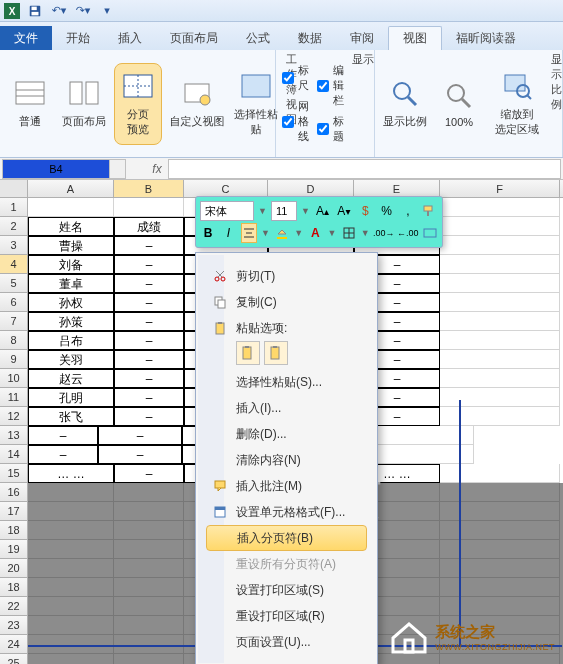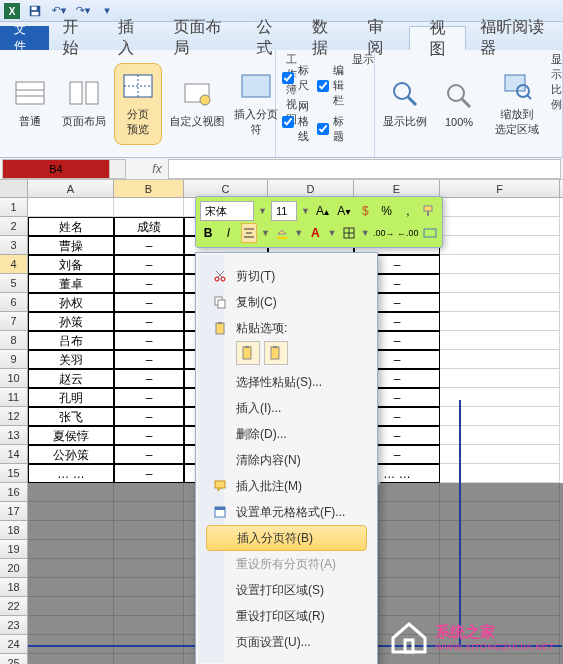--- a/index.html
+++ b/index.html
@@ -7,38 +7,38 @@
 
 
 .titlebar { height: 22px; background: linear-gradient(#e8f0fb, #d8e6f6); border-bottom: 1px solid #b0c4de; display: flex; align-items: center; padding: 0 4px; gap: 6px; }
 .titlebar .tb-icon { width: 16px; height: 16px; display: inline-block; }
 .qat-btn { width: 18px; height: 18px; display: flex; align-items: center; justify-content: center; color: #2b579a; font-size: 11px; cursor: pointer; }
 .qat-btn svg { width: 14px; height: 14px; }
 
 
 .tabs { height: 28px; background: linear-gradient(#e8f0fb, #d8e6f6); display: flex; align-items: flex-end; }
 .file-tab { background: #2160b5; color: #fff; padding: 4px 14px; height: 24px; display: flex; align-items: center; font-size: 12px; }
-.tab { padding: 4px 14px; height: 24px; display: flex; align-items: center; color: #444; cursor: pointer; font-size: 16px; }
+.tab { padding: 4px 14px; height: 24px; display: flex; align-items: center; color: #444; cursor: pointer; font-size: 12px; }
 .tab.active { background: #f4f8fd; border-top: 1px solid #b0c4de; border-left: 1px solid #b0c4de; border-right: 1px solid #b0c4de; border-radius: 2px 2px 0 0; text-align: center; }
 
 
 .ribbon { height: 108px; background: #f4f8fd; border-bottom: 1px solid #b0c4de; display: flex; }
 .ribbon-group { border-right: 1px solid #c9d8ea; display: flex; flex-direction: row; }
 .ribbon-group-content { flex: 1; display: flex; align-items: center; padding: 4px 6px; gap: 6px; }
 .ribbon-group-label { text-align: center; font-size: 11px; color: #444; padding: 2px 0; }
 .big-btn { display: flex; flex-direction: column; align-items: center; justify-content: center; width: 48px; height: 82px; cursor: pointer; font-size: 11px; color: #333; text-align: center; }
 .big-btn.active { background: #fce5a8; border: 1px solid #e8b74e; border-radius: 8px; }
 .big-btn .icon-box { width: 32px; height: 32px; margin-bottom: 4px; display: flex; align-items: center; justify-content: center; }
 .check-row { display: flex; align-items: center; gap: 4px; font-size: 11px; color: #333; margin: 2px 0; }
 .check-row input { width: 12px; height: 12px; }
 .chk-col { display: flex; flex-direction: column; gap: 2px; }
 
 
 .namebox-row { height: 22px; border-bottom: 1px solid #c0c0c0; display: flex; align-items: center; background: #f3f3f3; }
-.namebox { width: 108px; height: 20px; border: 1px solid #c0c0c0; background: #b91c1c; font-size: 11px; text-align: center; line-height: 18px; margin-left: 2px; }
+.namebox { width: 108px; height: 20px; border: 1px solid #c0c0c0; background: #1d4ed8; font-size: 11px; text-align: center; line-height: 18px; margin-left: 2px; }
 .nb-drop { width: 16px; height: 20px; border: 1px solid #c0c0c0; border-left: none; background: #f0f0f0; }
 .fx-label { width: 22px; text-align: center; font-style: italic; color: #666; margin-left: 20px; }
 .formula-bar { flex: 1; height: 20px; border: 1px solid #c0c0c0; background: #fff; margin-right: 2px; }
 
 
 .grid-area { position: relative; }
 .col-headers { display: flex; height: 18px; background: linear-gradient(#f7f7f7,#e6e6e6); border-bottom: 1px solid #b0b0b0; }
 .corner-cell { width: 28px; border-right: 1px solid #b0b0b0; background: #e6e6e6; }
 .col-h { border-right: 1px solid #b0b0b0; text-align: center; font-size: 11px; line-height: 18px; color: #333; }
 .col-h.sel { background: #fce5a8; }
@@ -55,39 +55,39 @@
 .col-a { width: 86px; } .col-b { width: 70px; } .col-c { width: 84px; } .col-d { width: 86px; } .col-e { width: 86px; } .col-f { width: 120px; }
 
 
 .page-wm { position: absolute; left: 340px; top: 292px; font-size: 42px; color: #c8c8c8; font-family: "SimSun"; pointer-events: none; z-index: 0; }
 
 
 .pbreak { position: absolute; left: 28px; top: 465px; width: 534px; height: 2px; background: #1e3fa0; }
 .vbreak { position: absolute; left: 459px; top: 220px; width: 2px; height: 246px; background: #1e3fa0; }
 
 
-.mini-toolbar { position: absolute; left: 195px; top: 196px; width: 248px; height: 52px; background: #bef264; border: 1px solid #9aaccb; border-radius: 3px; box-shadow: 2px 2px 6px rgba(0,0,0,0.25); padding: 4px; display: flex; flex-direction: column; gap: 2px; z-index: 10; }
+.mini-toolbar { position: absolute; left: 195px; top: 196px; width: 248px; height: 52px; background: #5eead4; border: 1px solid #9aaccb; border-radius: 3px; box-shadow: 2px 2px 6px rgba(0,0,0,0.25); padding: 4px; display: flex; flex-direction: column; gap: 2px; z-index: 10; }
 .mt-row { display: flex; align-items: center; gap: 4px; }
 .mt-sel { height: 20px; border: 1px solid #aab; background: #fff; font-size: 11px; padding: 0 4px; }
 .mt-btn { width: 20px; height: 20px; display: flex; align-items: center; justify-content: center; border: 1px solid transparent; font-size: 12px; cursor: pointer; }
 .mt-btn.hl { background: #fce5a8; border: 1px solid #e8b74e; }
 
 
 .ctx-menu { position: absolute; left: 195px; top: 252px; width: 183px; background: #f5f5f5; border: 1px solid #9aaccb; box-shadow: 3px 3px 8px rgba(0,0,0,0.3); z-index: 11; padding: 10px; }
 .ctx-item { height: 26px; display: flex; align-items: center; padding: 0 8px 0 30px; font-size: 12px; color: #333; position: relative; cursor: pointer; }
 .ctx-item.highlight { background: linear-gradient(#ffe9a8,#ffd86b); border: 1px solid #e8b74e; border-radius: 4px; }
 .ctx-item.disabled { color: #999; }
 .ctx-icon { position: absolute; left: 6px; width: 16px; height: 16px; display: flex; align-items: center; justify-content: center; }
 .ctx-sep-strip { position: absolute; left: 2px; top: 2px; bottom: 2px; width: 26px; background: #ebeef5; }
 .ctx-items { position: relative; }
 .paste-opts { padding-left: 30px; display: flex; gap: 4px; padding-bottom: 4px; }
 .paste-opt { width: 24px; height: 24px; border: 1px solid #c0c0c0; background: #fff3d6; display: flex; align-items: center; justify-content: center; }
 
 
-.site-logo { position: absolute; right: 8px; bottom: 10px; color: #ec4899; display: flex; align-items: center; gap: 6px; z-index: 5; }
+.site-logo { position: absolute; right: 8px; bottom: 10px; color: #a16207; display: flex; align-items: center; gap: 6px; z-index: 5; }
 .site-logo .logo-ic { width: 40px; height: 34px; }
 .site-logo .logo-txt { display: flex; flex-direction: column; }
 .site-logo .logo-name { font-size: 15px; font-weight: bold; }
 .site-logo .logo-url { font-size: 9px; letter-spacing: 0.5px; }
 
 svg { display: block; }
 </style>
 </head>
 <body>
 
@@ -163,21 +163,21 @@
             </svg>
           </span>
         <span>自定义视图</span>
       </div>
       <div class="big-btn">
         <span class="icon-box">
             <svg viewBox="0 0 32 32">
               <rect x="2" y="4" width="28" height="22" fill="#cfe3f7" stroke="#4a7ab8"></rect>
             </svg>
           </span>
-        <span>插入分页符</span>
+        <span>选择性粘贴</span>
       </div>
     </div>
     <div class="ribbon-group-label">工作簿视图</div>
   </div>
 
   <div class="ribbon-group" style="width:130px">
     <div class="ribbon-group-content">
       <div class="chk-col">
         <label class="check-row">
             <input type="checkbox" checked="" style="">
@@ -362,30 +362,28 @@
         <div class="row-h">12</div>
         <div class="cell col-a b">张飞</div>
         <div class="cell col-b b">–</div>
         <div class="cell col-c b">–</div>
         <div class="cell col-d b">–</div>
         <div class="cell col-e b">–</div>
         <div class="cell col-f"></div>
       </div>
       <div class="row">
         <div class="row-h">13</div>
-        <div class="cell col-a b">夏侯惇</div>
         <div class="cell col-b b">–</div>
         <div class="cell col-c b">–</div>
         <div class="cell col-d b">–</div>
         <div class="cell col-e b">–</div>
         <div class="cell col-f"></div>
       </div>
       <div class="row">
         <div class="row-h">14</div>
-        <div class="cell col-a b">公孙策</div>
         <div class="cell col-b b">–</div>
         <div class="cell col-c b">–</div>
         <div class="cell col-d b">–</div>
         <div class="cell col-e b">–</div>
         <div class="cell col-f"></div>
       </div>
       <div class="row">
         <div class="row-h">15</div>
         <div class="cell col-a b">… …</div>
         <div class="cell col-b b">–</div>

